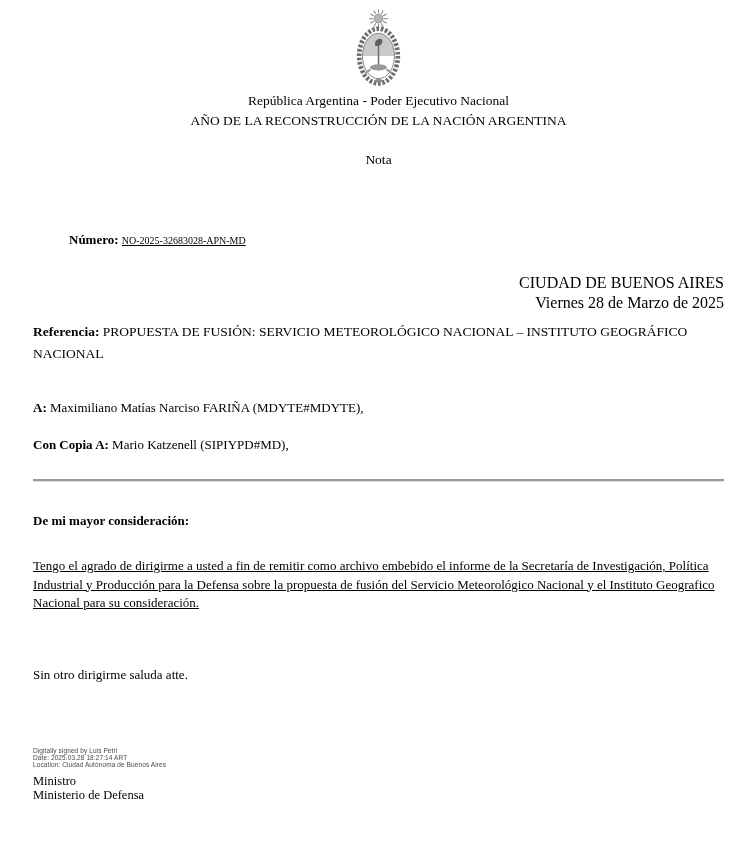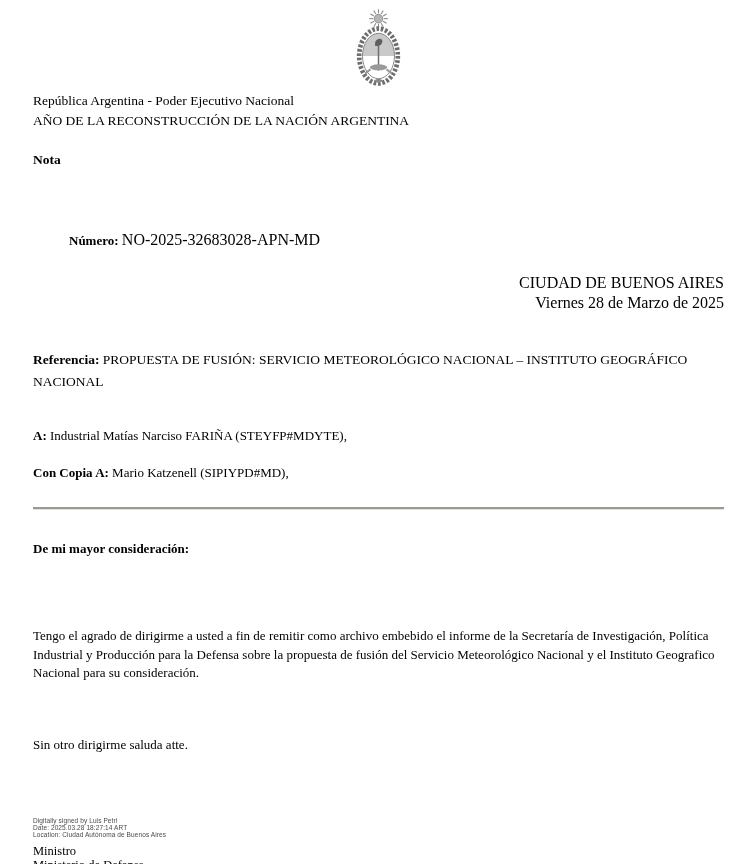--- a/index.html
+++ b/index.html
@@ -17,66 +17,69 @@
     overflow: hidden;
     font-family: "Liberation Serif", "DejaVu Serif", serif;
     color: #000000;
     font-size: 13px;
   }
   .crest-wrap {
     text-align: center;
     height: 80px;
   }
   .hdr-line {
+    text-align: center;
     font-size: 13.5px;
     line-height: 20px;
   }
   .hdr-line.first { margin-top: 3px; }
   .doc-type {
     margin-top: 19px;
-    font-weight: bold;
+    text-align: center;
+    font-weight: normal;
     font-size: 13.5px;
     line-height: 20px;
   }
   .numero {
     margin-top: 60px;
     line-height: 20px;
   }
   .numero .lbl { font-weight: bold; margin-left: 36px; }
-  .numero .val { font-size: 16px; }
+  .numero .val { font-size: 10px; text-decoration: underline; }
   .dateline {
     margin-top: 22px;
     text-align: right;
     line-height: 20px;
     font-size: 16px;
   }
   .referencia {
-    margin-top: 36px;
+    margin-top: 8px;
     line-height: 22px;
     font-size: 13.5px;
   }
   .referencia .lbl { font-weight: bold; }
   .to-line { margin-top: 33px; line-height: 20px; }
   .cc-line { margin-top: 17px; line-height: 20px; }
   .to-line .lbl, .cc-line .lbl { font-weight: bold; }
   .rule {
     margin: 24px 0 0 0;
     border: none;
     height: 2px;
     background: #9a9a92;
     border-bottom: 1px solid #e3e3de;
   }
   .salutation {
     margin-top: 29px;
     font-weight: bold;
     line-height: 20px;
   }
   .body-par {
-    margin-top: 68px;
+    margin-top: 26px;
     line-height: 18.5px;
+    text-decoration: underline;
   }
   .closing {
     margin-top: 52px;
     line-height: 20px;
   }
   .sig-digital {
     margin-top: 62px;
     font-family: "Liberation Sans", "DejaVu Sans", sans-serif;
     font-size: 6.5px;
     line-height: 7.3px;
@@ -146,21 +149,21 @@
     <div>Viernes 28 de Marzo de 2025</div>
   </div>
 
   <div class="referencia">
     <span class="lbl">Referencia:</span>
     <span>PROPUESTA DE FUSIÓN: SERVICIO METEOROLÓGICO NACIONAL – INSTITUTO GEOGRÁFICO NACIONAL</span>
   </div>
 
   <div class="to-line">
     <span class="lbl">A:</span>
-    <span>Industrial Matías Narciso FARIÑA (STEYFP#MDYTE),</span>
+    <span>Maximiliano Matías Narciso FARIÑA (MDYTE#MDYTE),</span>
   </div>
 
   <div class="cc-line">
     <span class="lbl">Con Copia A:</span>
     <span>Mario Katzenell (SIPIYPD#MD),</span>
   </div>
 
   <hr class="rule">
 
   <div class="salutation">De mi mayor consideración:</div>

